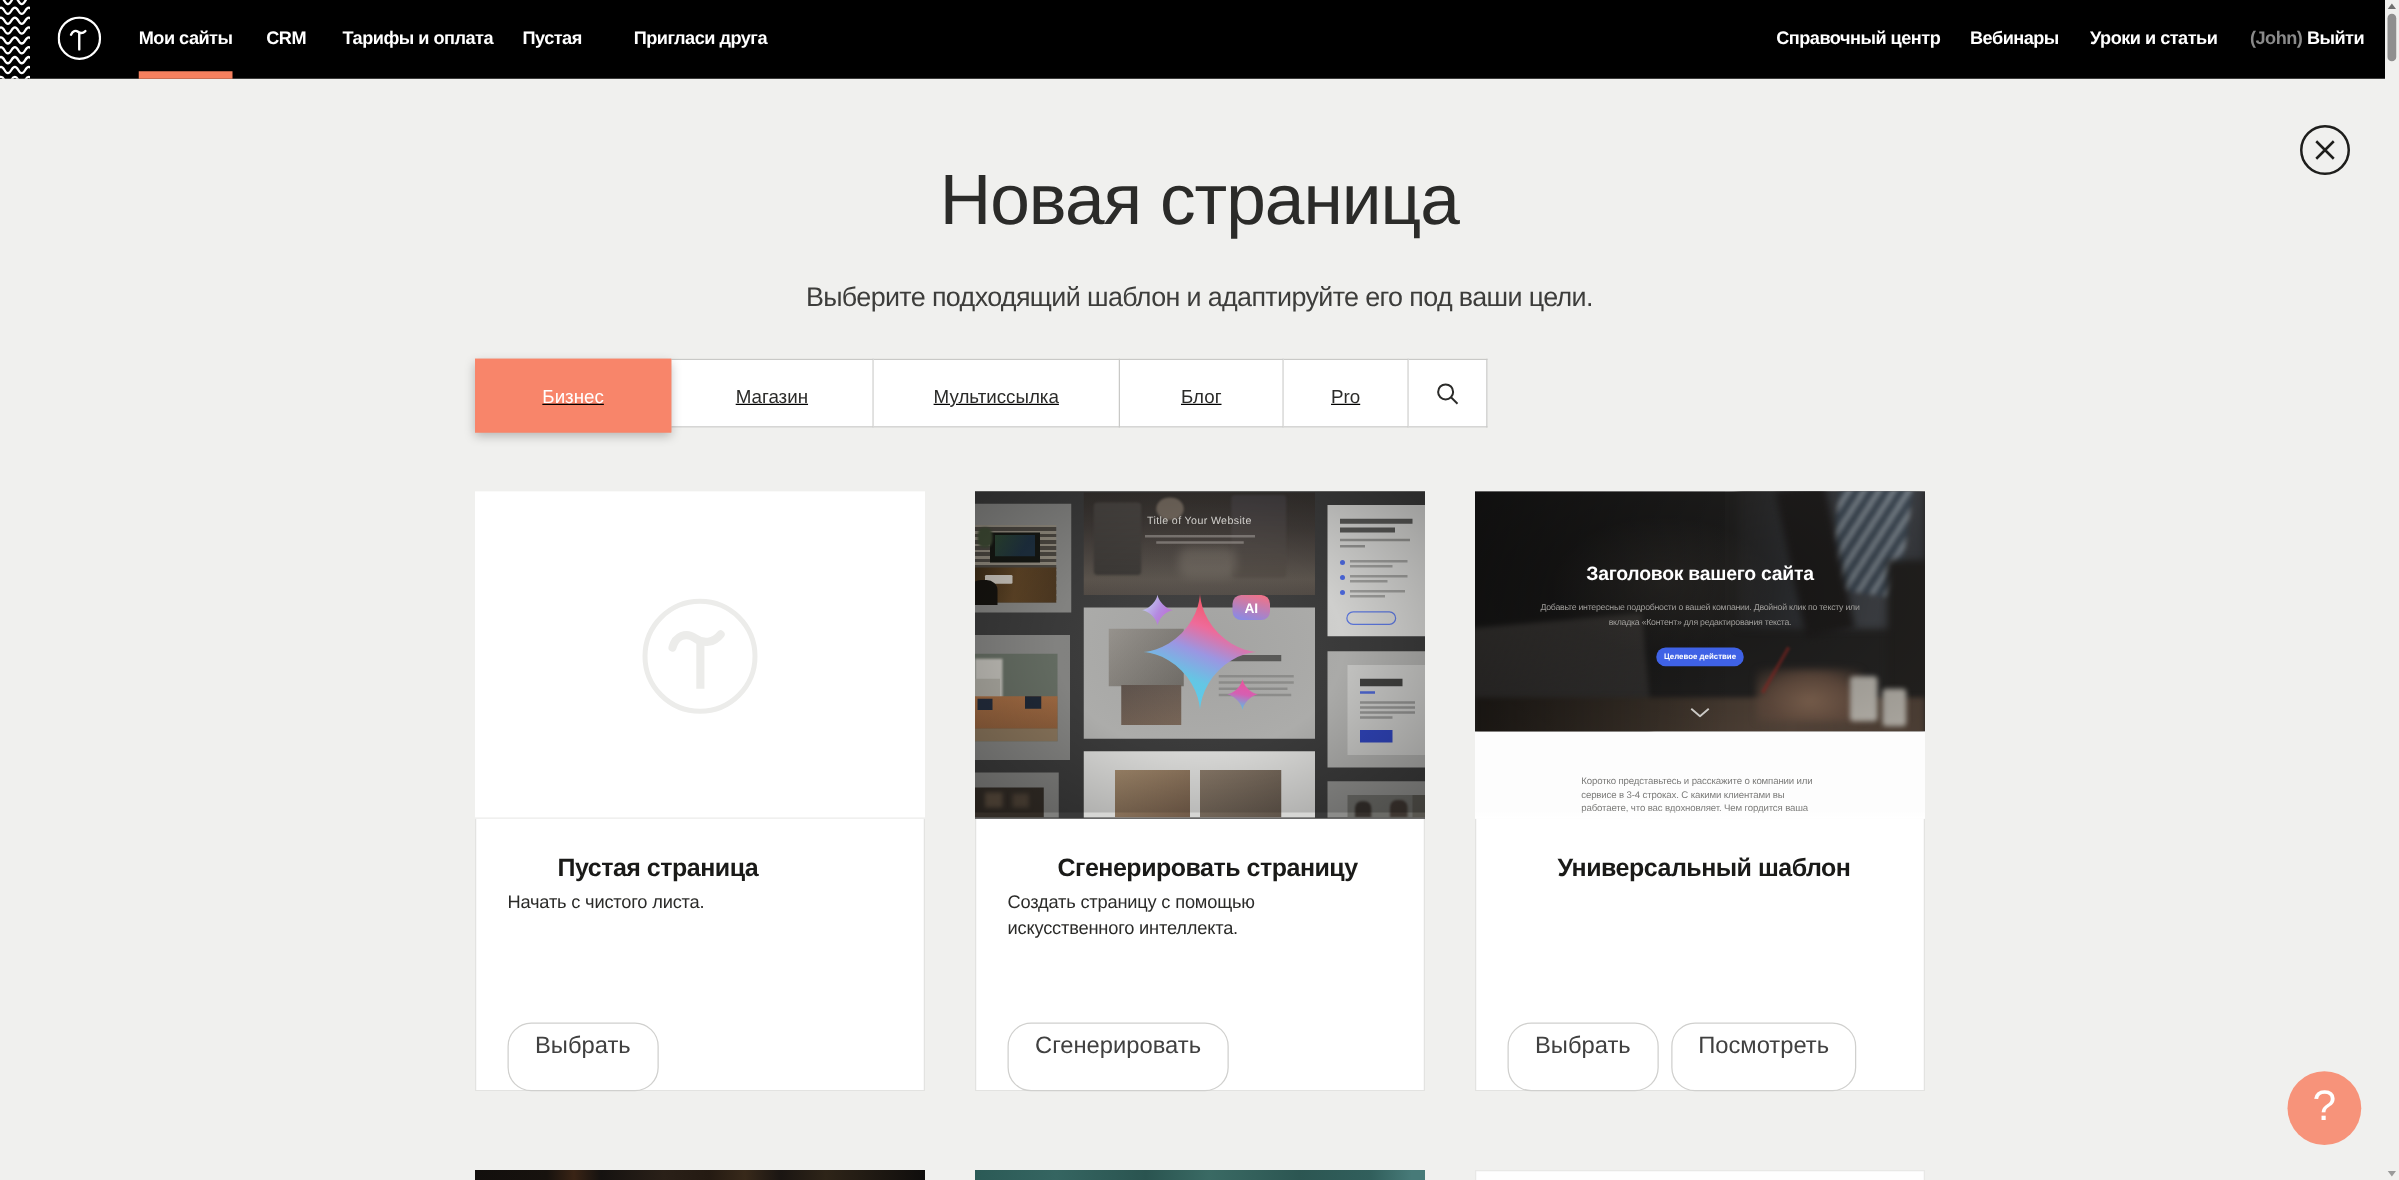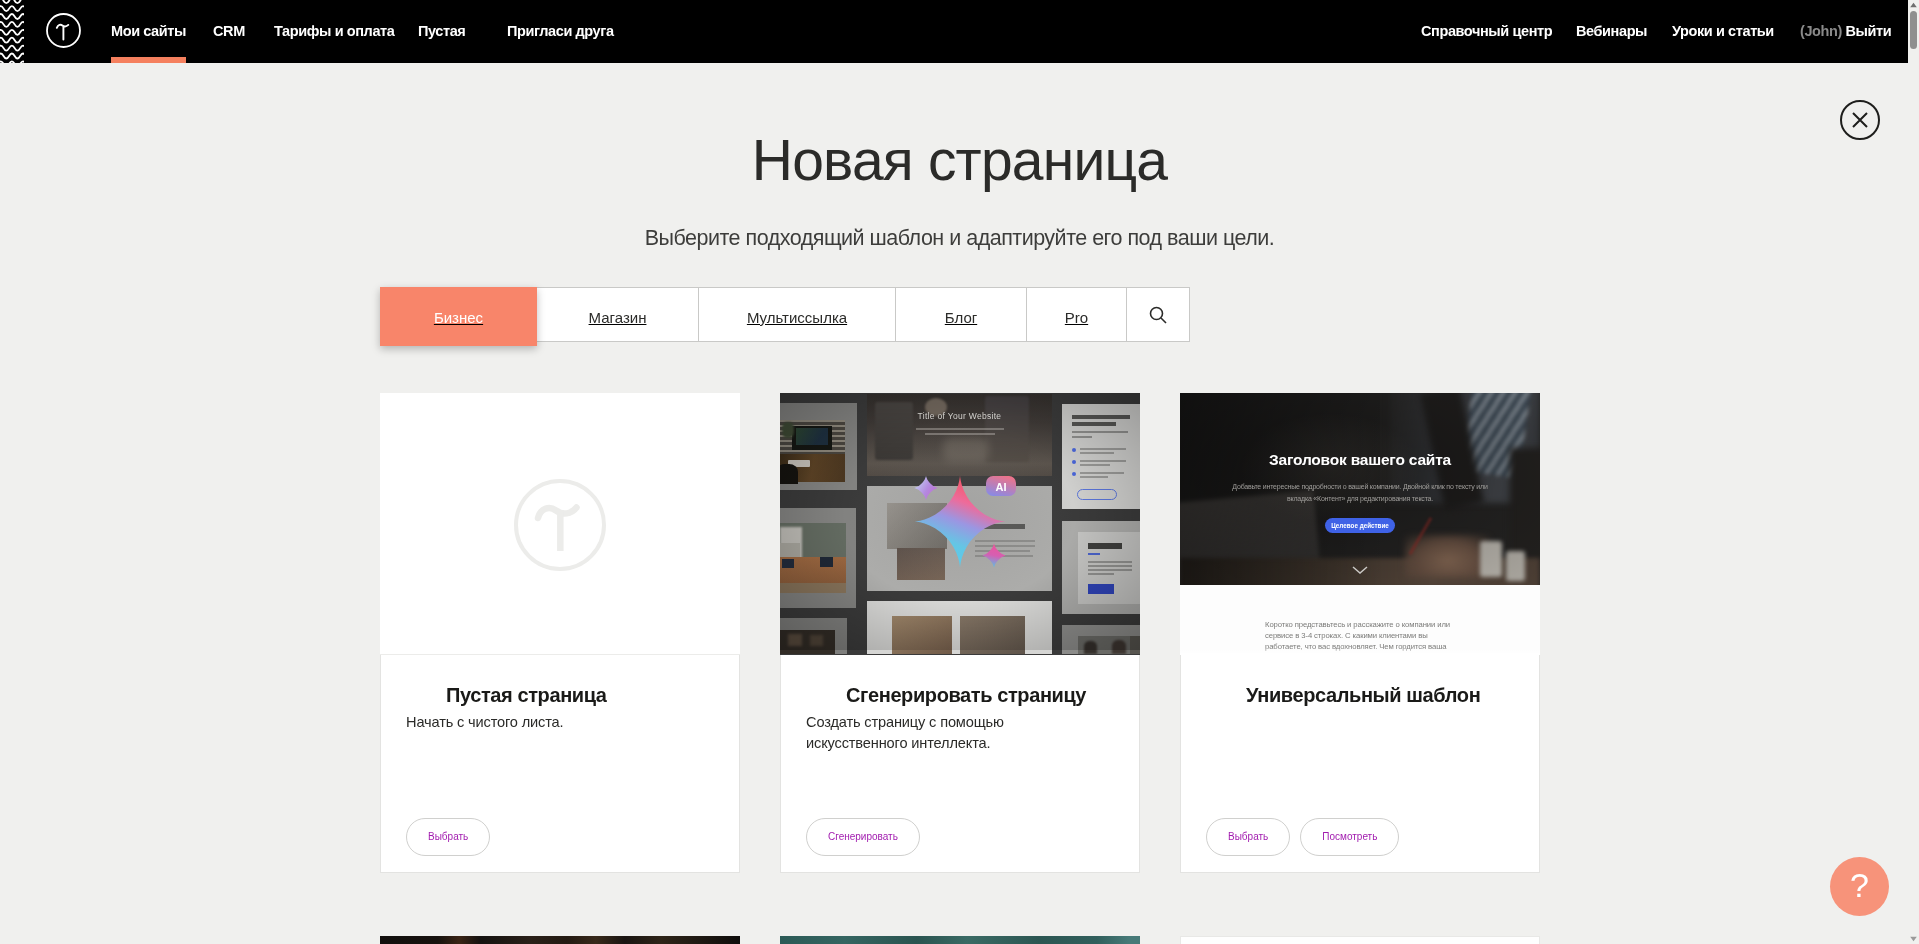--- a/index.html
+++ b/index.html
@@ -28,21 +28,21 @@
 .t1{width:157px}.t2{width:162px}.t3{width:197px}.t4{width:189px}.t5{width:161px}.t6{width:131px}.t7{width:100px}.t8{width:63px; position:relative;}
 
 
 .card { position:absolute; top:393px; width:360px; height:480px; background:#fff; border:1px solid #e3e3e1; }
 .c1 { left:380px; } .c2 { left:780px; } .c3 { left:1180px; }
 .cimg { position:absolute; left:-1px; top:-1px; width:360px; height:262px; overflow:hidden; }
 .c1 .cimg { border-bottom:1px solid #ececea; background:#fff; }
 .ctitle { position:absolute; left:25px; top:290px; font-size:20px; letter-spacing:-0.4px; font-weight:bold; color:#1a1a18;margin-left:40px; }
 .cdesc { position:absolute; left:25px; top:318px; font-size:14.6px; letter-spacing:-0.15px; color:#2b2b29; line-height:21px; width:312px; }
 .cbtns { position:absolute; left:25px; top:424px; display:flex; gap:10px; }
-.btn { height:38px; line-height:36px; padding:0 21px; border:1px solid #d0d0ce; border-radius:19px; background:#fff; font-size:10px; color:#a21caf; white-space:nowrap; }
+.btn { height:55px; line-height:36px; padding:0 21px; border:1px solid #d0d0ce; border-radius:19px; background:#fff; font-size:19px; color:#404040; white-space:nowrap; }
 
 .tile { position:absolute; overflow:hidden; }
 
 .r2card { position:absolute; top:936px; width:360px; height:8px; }
 
 
 .help { position:absolute; left:1830px; top:857px; width:59px; height:59px; border-radius:50%; background:#f7937a; color:#fff; text-align:center; font-size:34px; line-height:56px; font-weight:normal; }
 
 
 .sb { position:absolute; right:0; top:0; width:11px; height:944px; background:#f0f0ee; }

